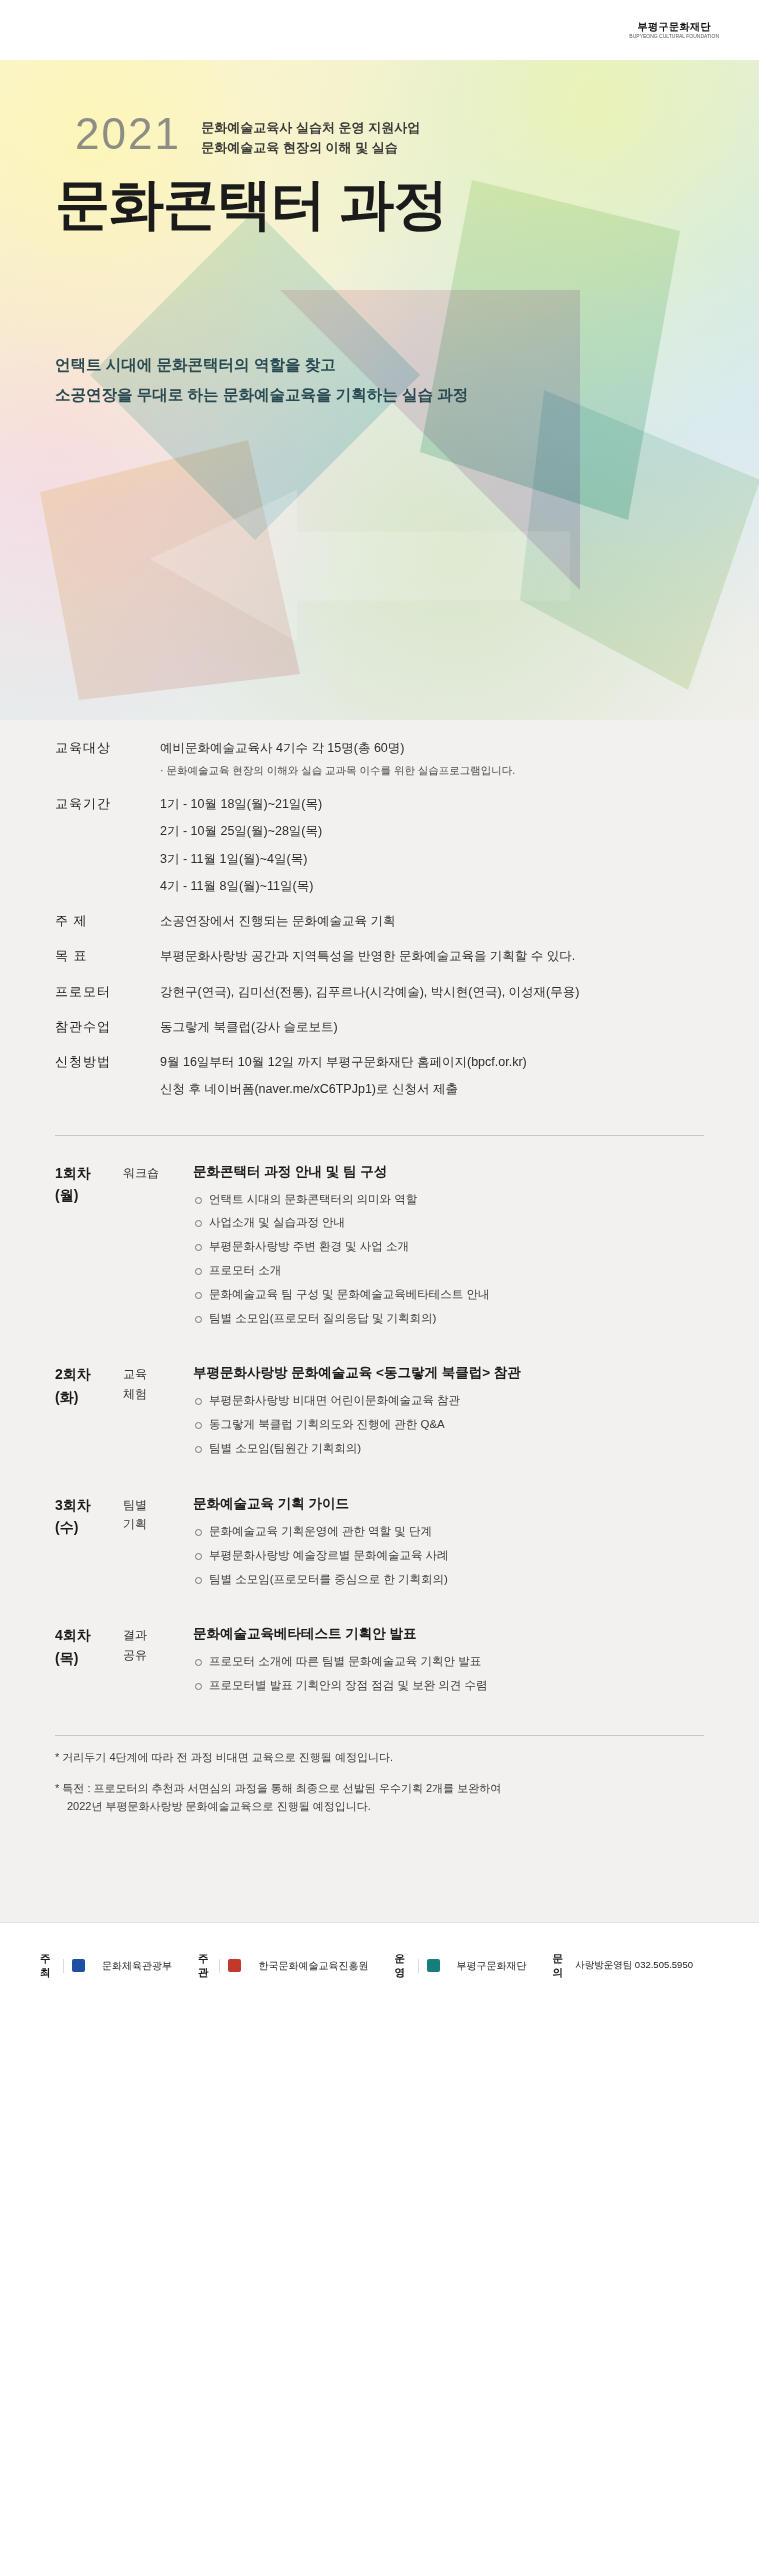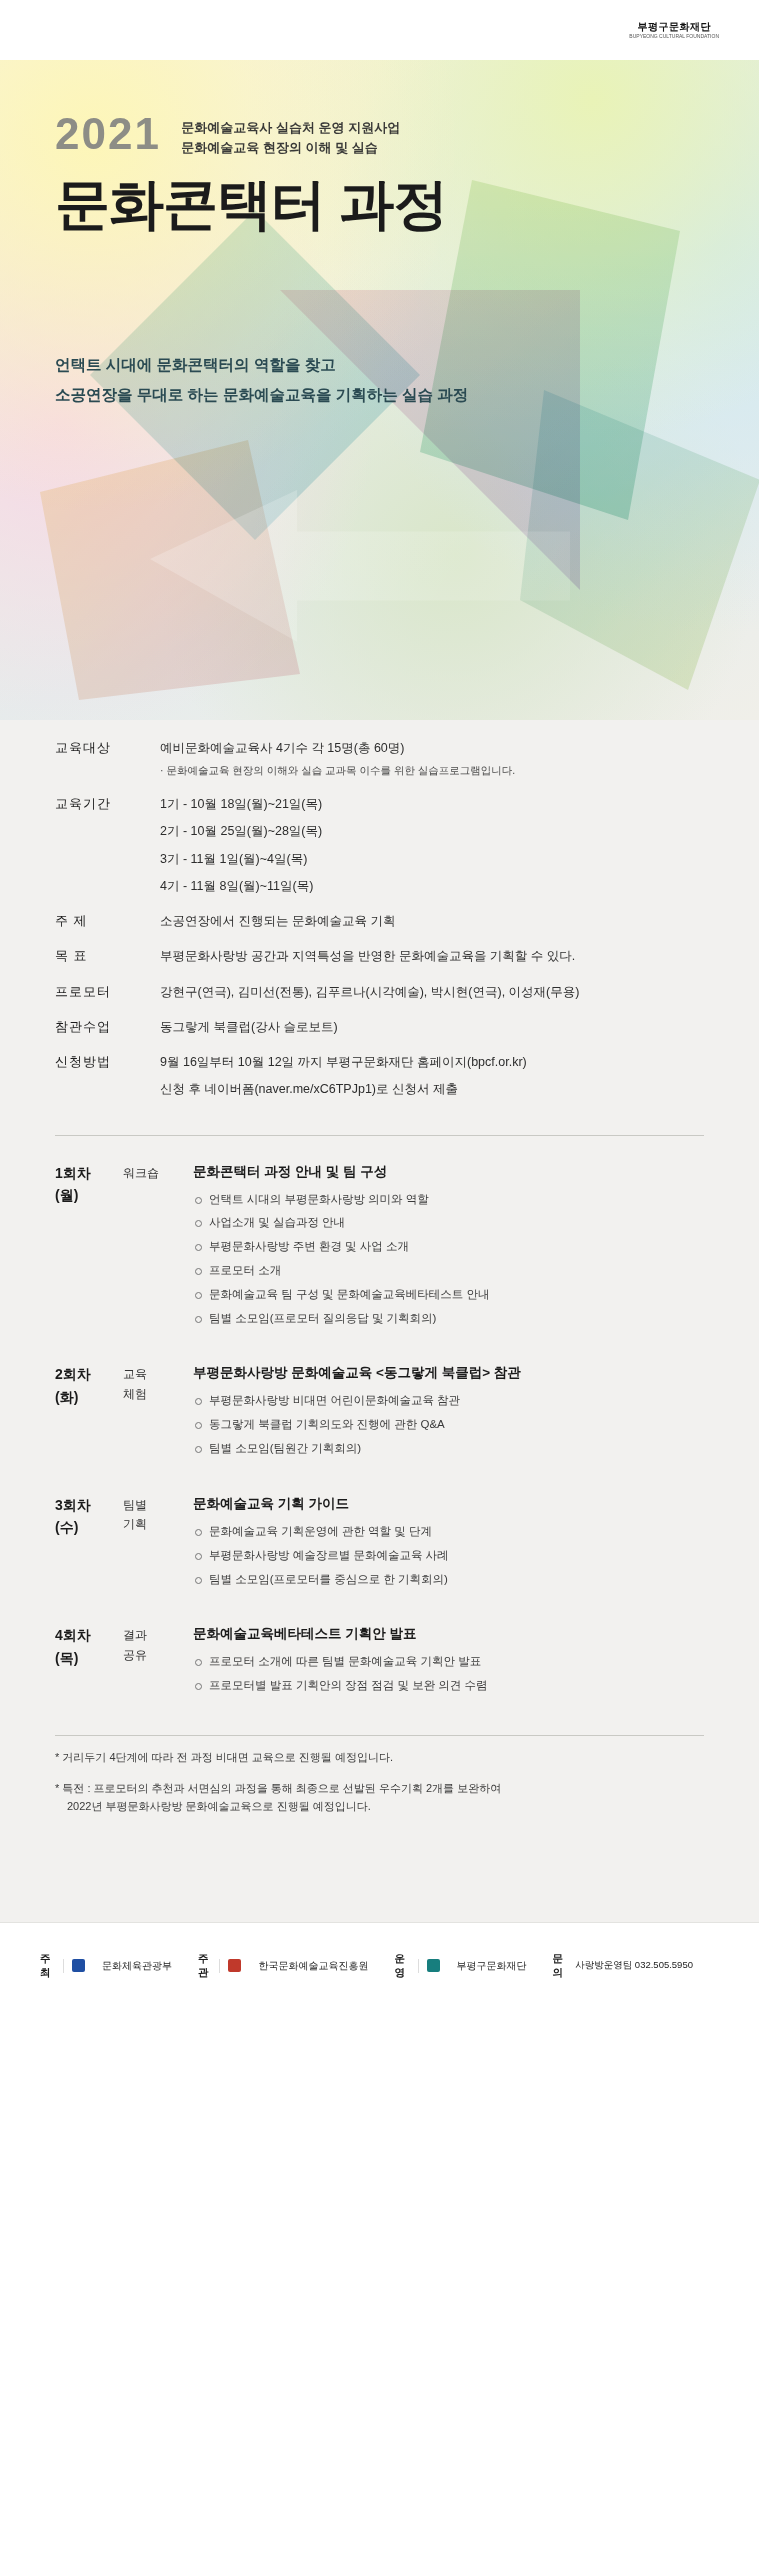--- a/index.html
+++ b/index.html
@@ -97,25 +97,26 @@
     background: linear-gradient(120deg,#ffffff55,#ffffff22);
     clip-path: polygon(0 30%, 35% 0, 35% 18%, 100% 18%, 100% 48%, 35% 48%, 35% 66%);
     opacity:.7;
   }
 
   .hero-inner { position: relative; padding: 52px 0 0 55px; }
   .year {
     font-size: 44px;
     color: #8d8d86;
     letter-spacing: 2px;
-    font-weight: 700;
+    font-weight: 400;
     line-height: 1;
     display: inline-block;
     vertical-align: top;
     margin-right: 16px;
+    margin-left: 20px;
   }
   .hero-sublines {
     display: inline-block;
     vertical-align: top;
     padding-top: 6px;
   }
   .hero-sublines div {
     font-size: 13px;
     color: #3a3a38;
     line-height: 1.55;
@@ -343,21 +344,21 @@
         <span>1회차</span>
         <span class="day">(월)</span>
       </div>
       <div class="sch-type">
         <span>워크숍</span>
         <span class="t2"></span>
       </div>
       <div class="sch-body">
         <div class="sch-title">문화콘택터 과정 안내 및 팀 구성</div>
         <ul>
-          <li>언택트 시대의 부평문화사랑방 의미와 역할</li>
+          <li>언택트 시대의 문화콘택터의 의미와 역할</li>
           <li>사업소개 및 실습과정 안내</li>
           <li>부평문화사랑방 주변 환경 및 사업 소개</li>
           <li>프로모터 소개</li>
           <li>문화예술교육 팀 구성 및 문화예술교육베타테스트 안내</li>
           <li>팀별 소모임(프로모터 질의응답 및 기획회의)</li>
         </ul>
       </div>
     </div>
 
     <div class="sch-row">

